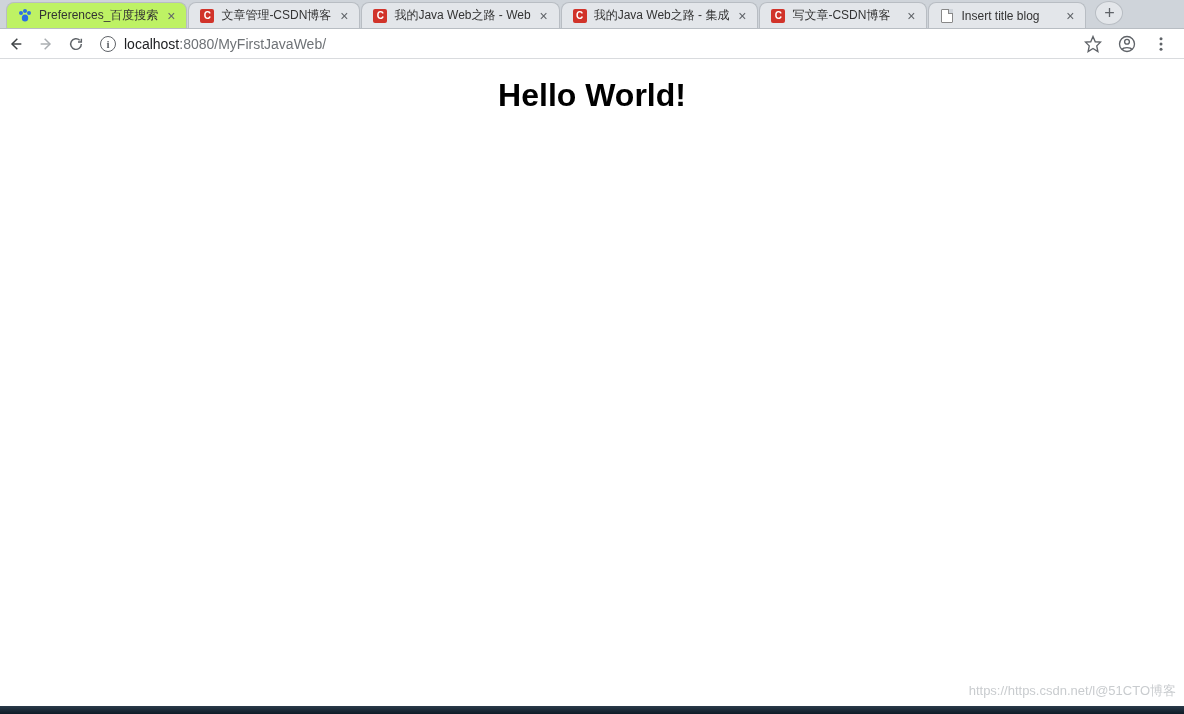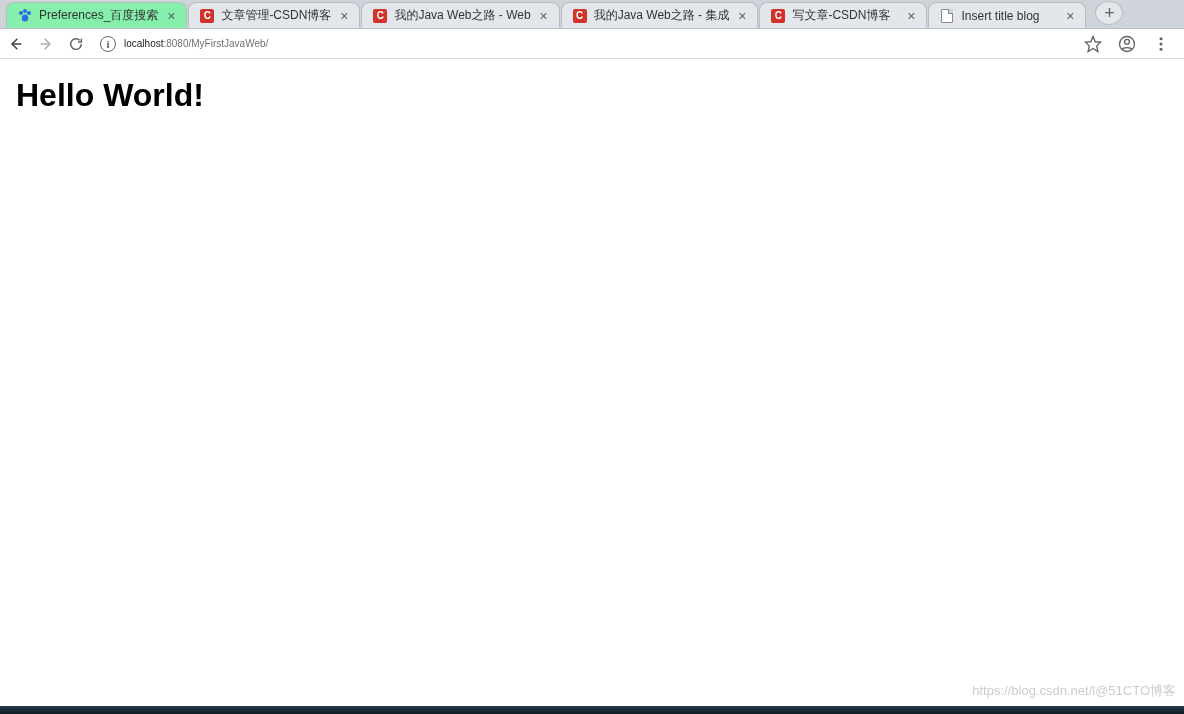--- a/index.html
+++ b/index.html
@@ -59,21 +59,21 @@
       align-items: center;
       padding: 0 8px 0 10px;
       margin-right: 1px;
       color: #3a3f45;
       font-size: 12px;
       position: relative;
       border: 1px solid #b8bdc3;
       border-bottom: none;
     }
     .tab.active {
-      background: #86efac;
+      background: #bef264;
       z-index: 2;
     }
     .tab .favicon {
       width: 16px; height:16px;
       margin-right: 6px;
       flex-shrink: 0;
       display:flex; align-items:center; justify-content:center;
     }
     .tab .label {
       flex: 1 1 auto;
@@ -135,29 +135,30 @@
       align-items:center;
       color:#202124;
       font-size: 14px;
       padding-left: 6px;
       gap:8px;
     }
     .info-icon {
       width:16px;height:16px;border:1.3px solid #5f6368;border-radius:50%;
       display:flex;align-items:center;justify-content:center;color:#5f6368;font-size:11px;font-weight:600;font-family:Georgia,serif;
     }
-    .url { font-size:10px; color:#6e7276; }
+    .url { font-size:14px; color:#6e7276; }
     .url .host { color:#202124; }
 
     .right-icons { display:flex; align-items:center; gap:16px; color:#5f6368; margin-left:auto; padding-right:4px;}
     .right-icons .ic { width:18px; height:18px; display:flex; align-items:center; justify-content:center; }
 
     
     .page {
       padding: 18px 16px;
+      text-align: center;
     }
     .page h1 {
       font-family: Arial, sans-serif;
       font-size: 32px;
       font-weight: 700;
       color: #000;
     }
 
     
     .watermark {
@@ -308,15 +309,15 @@
           <circle cx="12" cy="19" r="2"></circle>
         </svg>
     </span>
   </div>
 </div>
 
 <div class="page">
   <h1>Hello World!</h1>
 </div>
 
-<div class="watermark">https://blog.csdn.net/l@51CTO博客</div>
+<div class="watermark">https://https.csdn.net/l@51CTO博客</div>
 
 <div class="taskbar-sliver"></div>
 
 </body></html>

